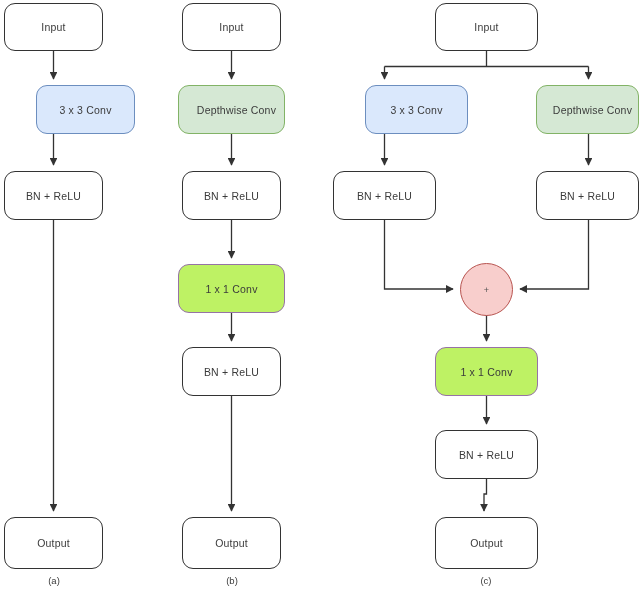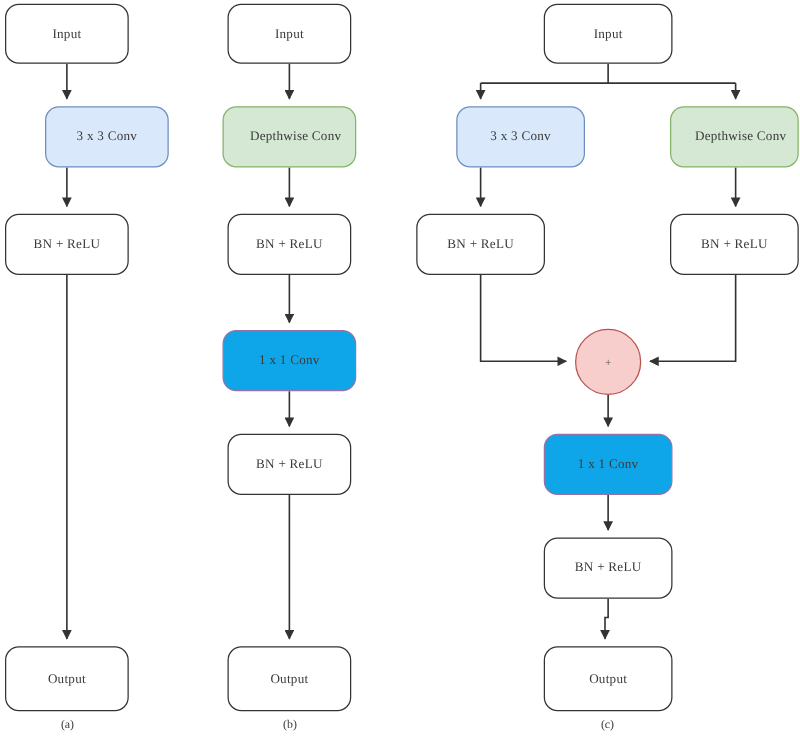--- a/index.html
+++ b/index.html
@@ -5,21 +5,21 @@
   html, body {
     margin: 0;
     padding: 0;
     background: #ffffff;
   }
   #canvas {
     position: relative;
     width: 640px;
     height: 593px;
     background: #ffffff;
-    font-family: Liberation Serif, serif;
+    font-family: Liberation Sans, sans-serif;
     overflow: hidden;
   }
   .node {
     position: absolute;
     box-sizing: border-box;
     border: 1.3px solid #333333;
     border-radius: 11px;
     background: #ffffff;
     display: flex;
     align-items: center;
@@ -33,21 +33,21 @@
     background: #dae8fc;
     border-color: #6c8ebf;
     margin-left: 32px;
   }
   .node.green {
     background: #d5e8d4;
     border-color: #82b366;
     padding-left: 10px;
   }
   .node.purple {
-    background: #0ea5e9;
+    background: #bef264;
     border-color: #9673a6;
   }
   .circle-node {
     position: absolute;
     box-sizing: border-box;
     border-radius: 50%;
     background: #f8cecc;
     border: 1.3px solid #b85450;
     display: flex;
     align-items: center;

